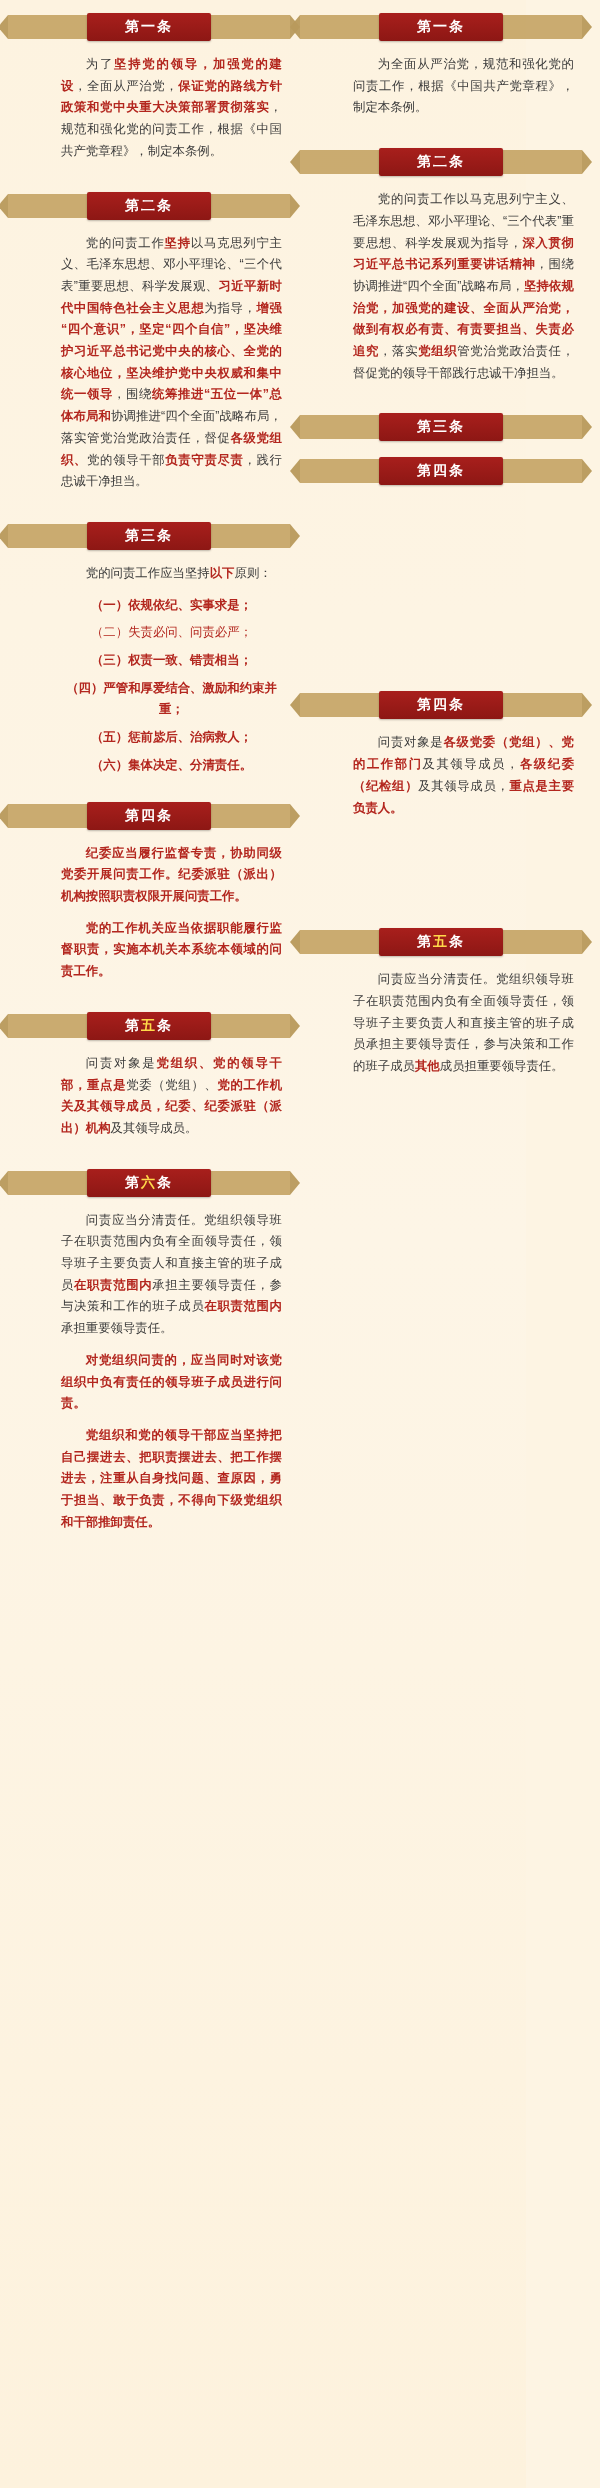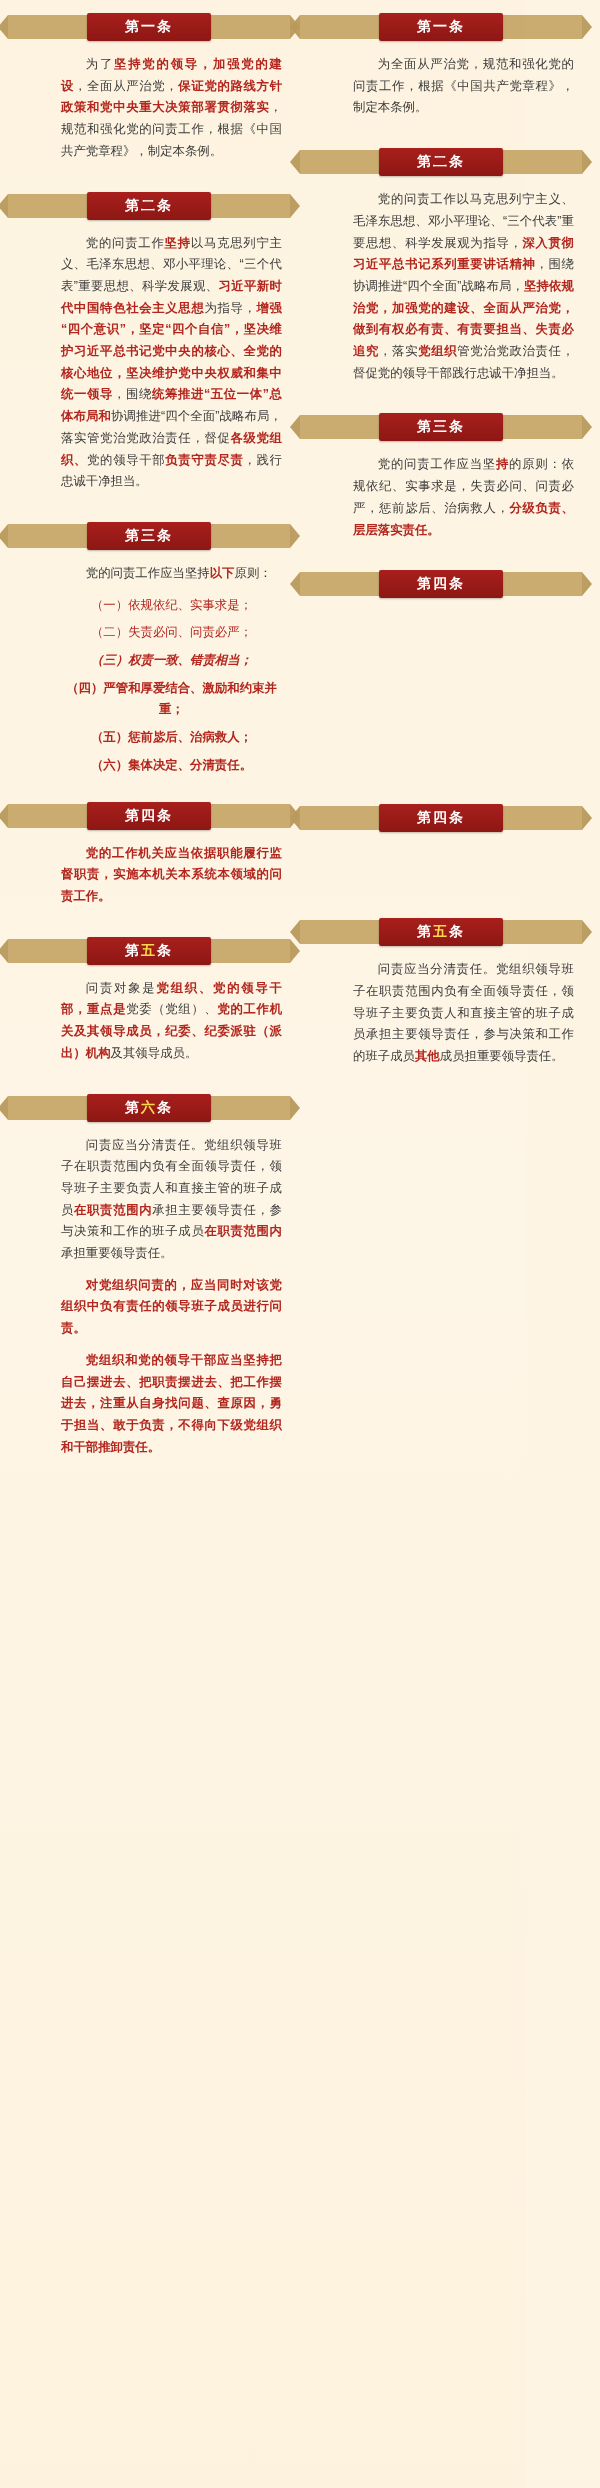--- a/index.html
+++ b/index.html
@@ -107,33 +107,34 @@
       <div class="art">
         <p>党的问责工作<b>坚持</b>以马克思列宁主义、毛泽东思想、邓小平理论、“三个代表”重要思想、科学发展观、<b>习近平新时代中国特色社会主义思想</b>为指导，<b>增强“四个意识”，坚定“四个自信”，坚决维护习近平总书记党中央的核心、全党的核心地位，坚决维护党中央权威和集中统一领导</b>，围绕<b>统筹推进“五位一体”总体布局和</b>协调推进“四个全面”战略布局，落实管党治党政治责任，督促<b>各级党组织、</b>党的领导干部<b>负责守责尽责</b>，践行忠诚干净担当。</p>
       </div>
 
       <div class="banner">
         <div class="ribbon"></div>
         <div class="plate">第三条</div>
       </div>
       <div class="art">
         <p>党的问责工作应当坚持<b>以下</b>原则：</p>
-        <p class="li" style="color:#b3261e;font-weight:normal;">（一）依规依纪、实事求是；</p>
+        <p class="li" style="color:#b3261e;font-weight:bold;">（一）依规依纪、实事求是；</p>
         <p class="li" style="color:#b3261e;font-weight:normal;">（二）失责必问、问责必严；</p>
-        <p class="li" style="color:#b3261e;font-weight:bold;font-style:italic;">（三）权责一致、错责相当；</p>
+        <p class="li" style="color:#b3261e;font-weight:bold;">（三）权责一致、错责相当；</p>
         <p class="li" style="color:#b3261e;font-weight:bold;">（四）严管和厚爱结合、激励和约束并重；</p>
         <p class="li" style="color:#b3261e;font-weight:bold;">（五）惩前毖后、治病救人；</p>
         <p class="li" style="color:#b3261e;font-weight:bold;">（六）集体决定、分清责任。</p>
       </div>
 
       <div class="banner">
         <div class="ribbon"></div>
         <div class="plate">第四条</div>
       </div>
       <div class="art">
+        <p><b>纪委应当履行监督专责，协助同级党委开展问责工作。纪委派驻（派出）机构按照职责权限开展问责工作。</b></p>
         <p><b>党的工作机关应当依据职能履行监督职责，实施本机关本系统本领域的问责工作。</b></p>
       </div>
 
       <div class="banner">
         <div class="ribbon"></div>
         <div class="plate"><span>第</span><span class="num">五</span><span>条</span></div>
       </div>
       <div class="art">
         <p>问责对象是<b>党组织、党的领导干部，重点是</b>党委（党组）、<b>党的工作机关及其领导成员，纪委、纪委派驻（派出）机构</b>及其领导成员。</p>
       </div>
@@ -165,32 +166,32 @@
         <div class="plate">第二条</div>
       </div>
       <div class="art">
         <p>党的问责工作以马克思列宁主义、毛泽东思想、邓小平理论、“三个代表”重要思想、科学发展观为指导，<b>深入贯彻习近平总书记系列重要讲话精神</b>，围绕协调推进“四个全面”战略布局，<b>坚持依规治党，加强党的建设、全面从严治党，做到有权必有责、有责要担当、失责必追究</b>，落实<b>党组织</b>管党治党政治责任，督促党的领导干部践行忠诚干净担当。</p>
       </div>
 
       <div class="banner">
         <div class="ribbon"></div>
         <div class="plate">第三条</div>
       </div>
-      <div class="art">
-        <p>党的问责工作应当坚<b>持</b>的原则：依规依纪、实事求是，失责必问、问责必严，惩前毖后、治病救人，<b>分级负责、层层落实责任。</b></p>
-      </div>
 
       <div class="banner">
         <div class="ribbon"></div>
         <div class="plate">第四条</div>
       </div>
 
       <div class="banner" style="margin-top:200px;">
         <div class="ribbon"></div>
         <div class="plate">第四条</div>
+      </div>
+      <div class="art">
+        <p>问责对象是<b>各级党委（党组）、党的工作部门</b>及其领导成员，<b>各级纪委（纪检组）</b>及其领导成员，<b>重点是主要负责人。</b></p>
       </div>
 
       <div class="banner" style="margin-top:80px;">
         <div class="ribbon"></div>
         <div class="plate"><span>第</span><span class="num">五</span><span>条</span></div>
       </div>
       <div class="art">
         <p>问责应当分清责任。党组织领导班子在职责范围内负有全面领导责任，领导班子主要负责人和直接主管的班子成员承担主要领导责任，参与决策和工作的班子成员<b>其他</b>成员担重要领导责任。</p>
       </div>
 

